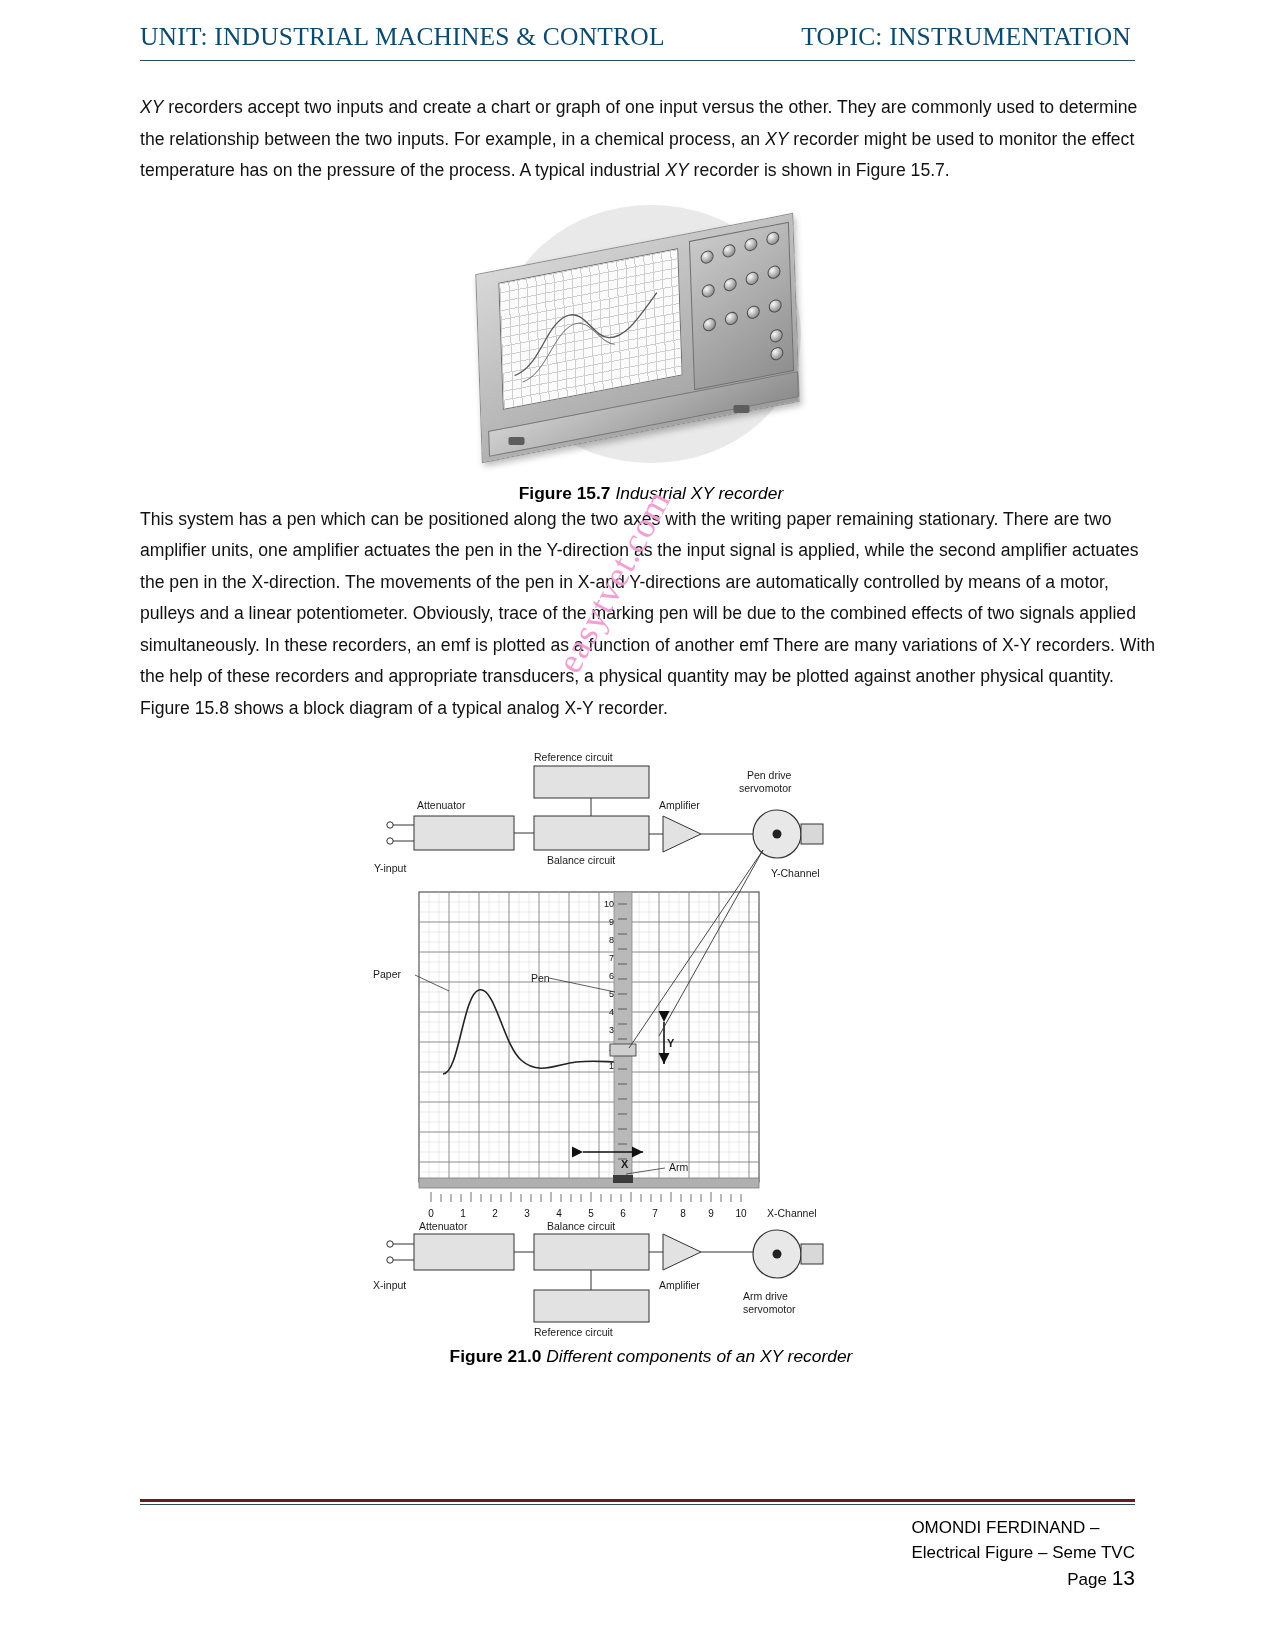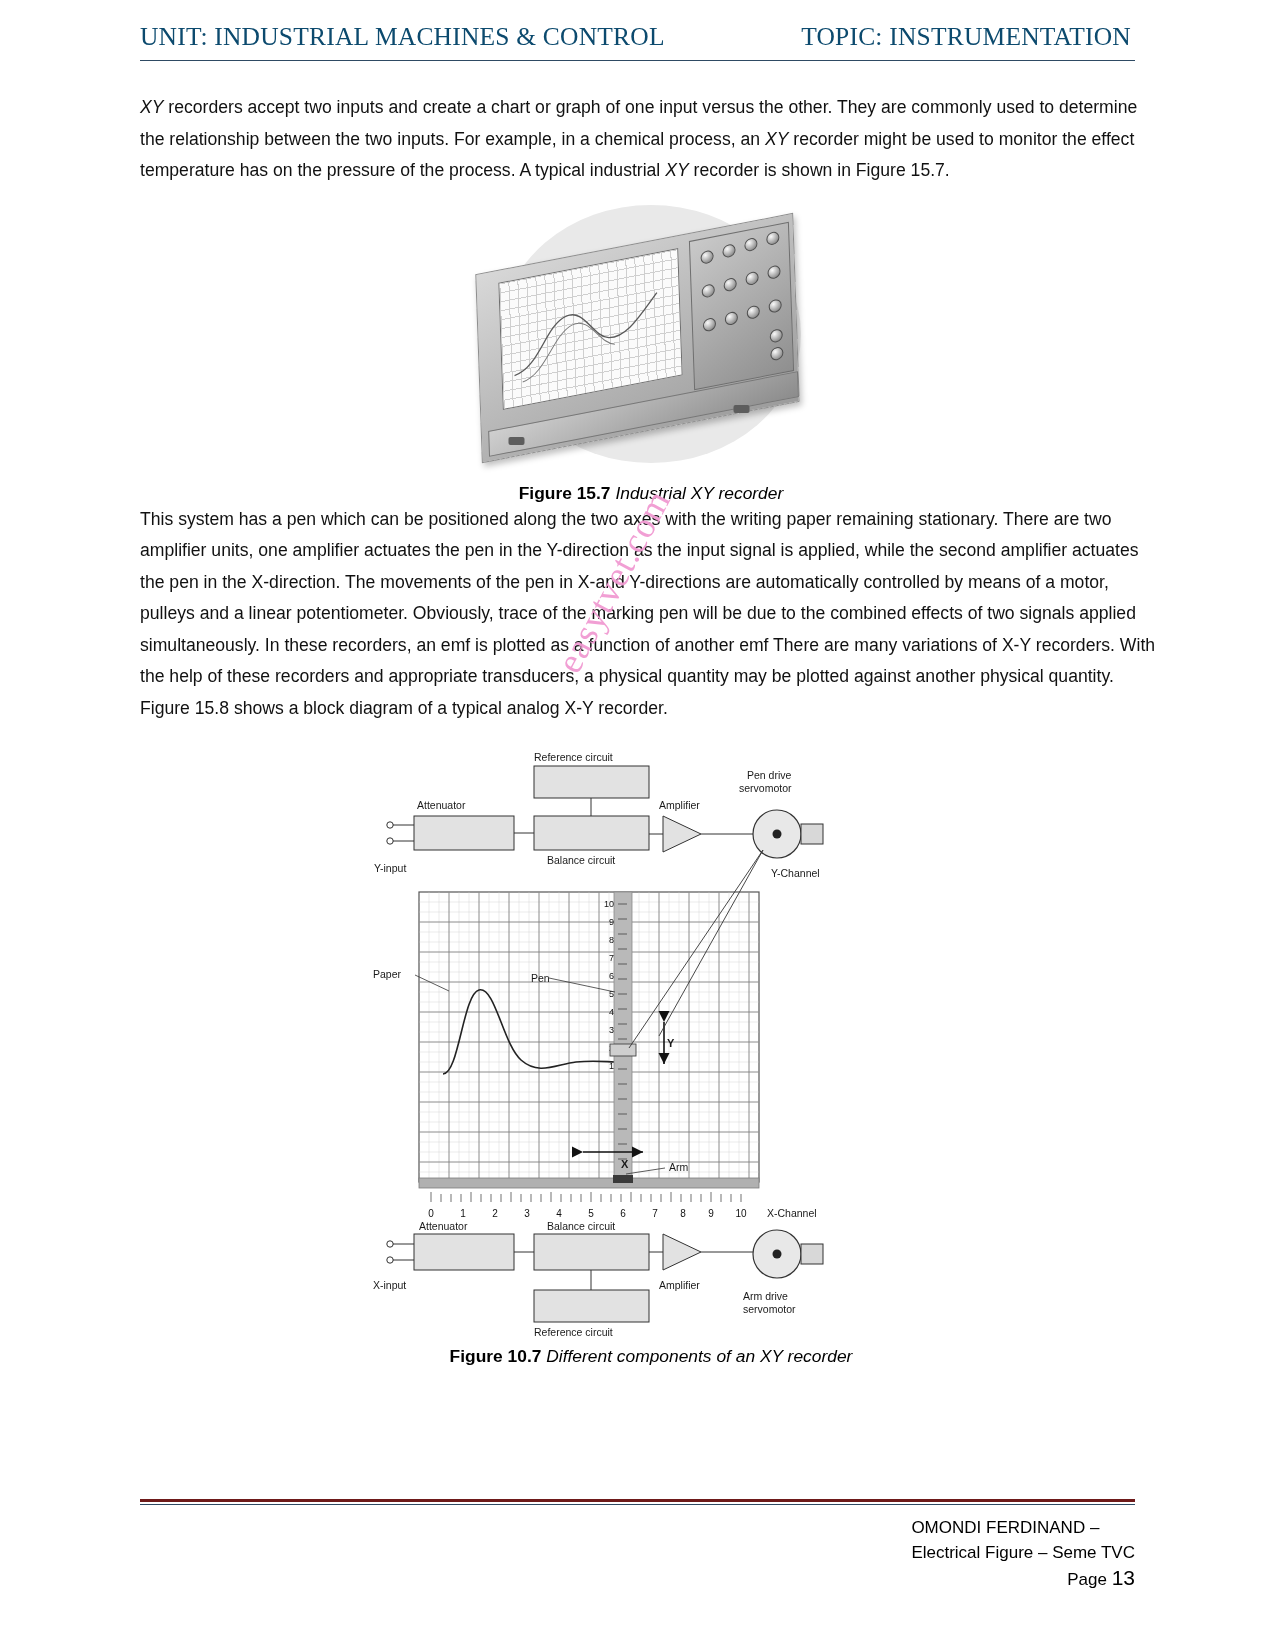--- a/index.html
+++ b/index.html
@@ -539,21 +539,21 @@
 
             <rect x="163" y="546" width="115" height="32" fill="#e2e2e2" stroke="#333" stroke-width="1"></rect>
             <line x1="220" y1="526" x2="220" y2="546" stroke="#333" stroke-width="1"></line>
             <text x="163" y="592">Reference circuit</text>
           </g>
         </svg>
       </div>
     </div>
 
     <div class="fig2caption">
-      <b>Figure 10.7</b>
+      <b>Figure 21.0</b>
       <i>Different components of an XY recorder</i>
     </div>
 
   </div>
 
   <div class="watermark">easytvet.com</div>
 
   <div class="footer">
     <div class="footer-rule-top"></div>
     <div class="footer-rule-bot"></div>

